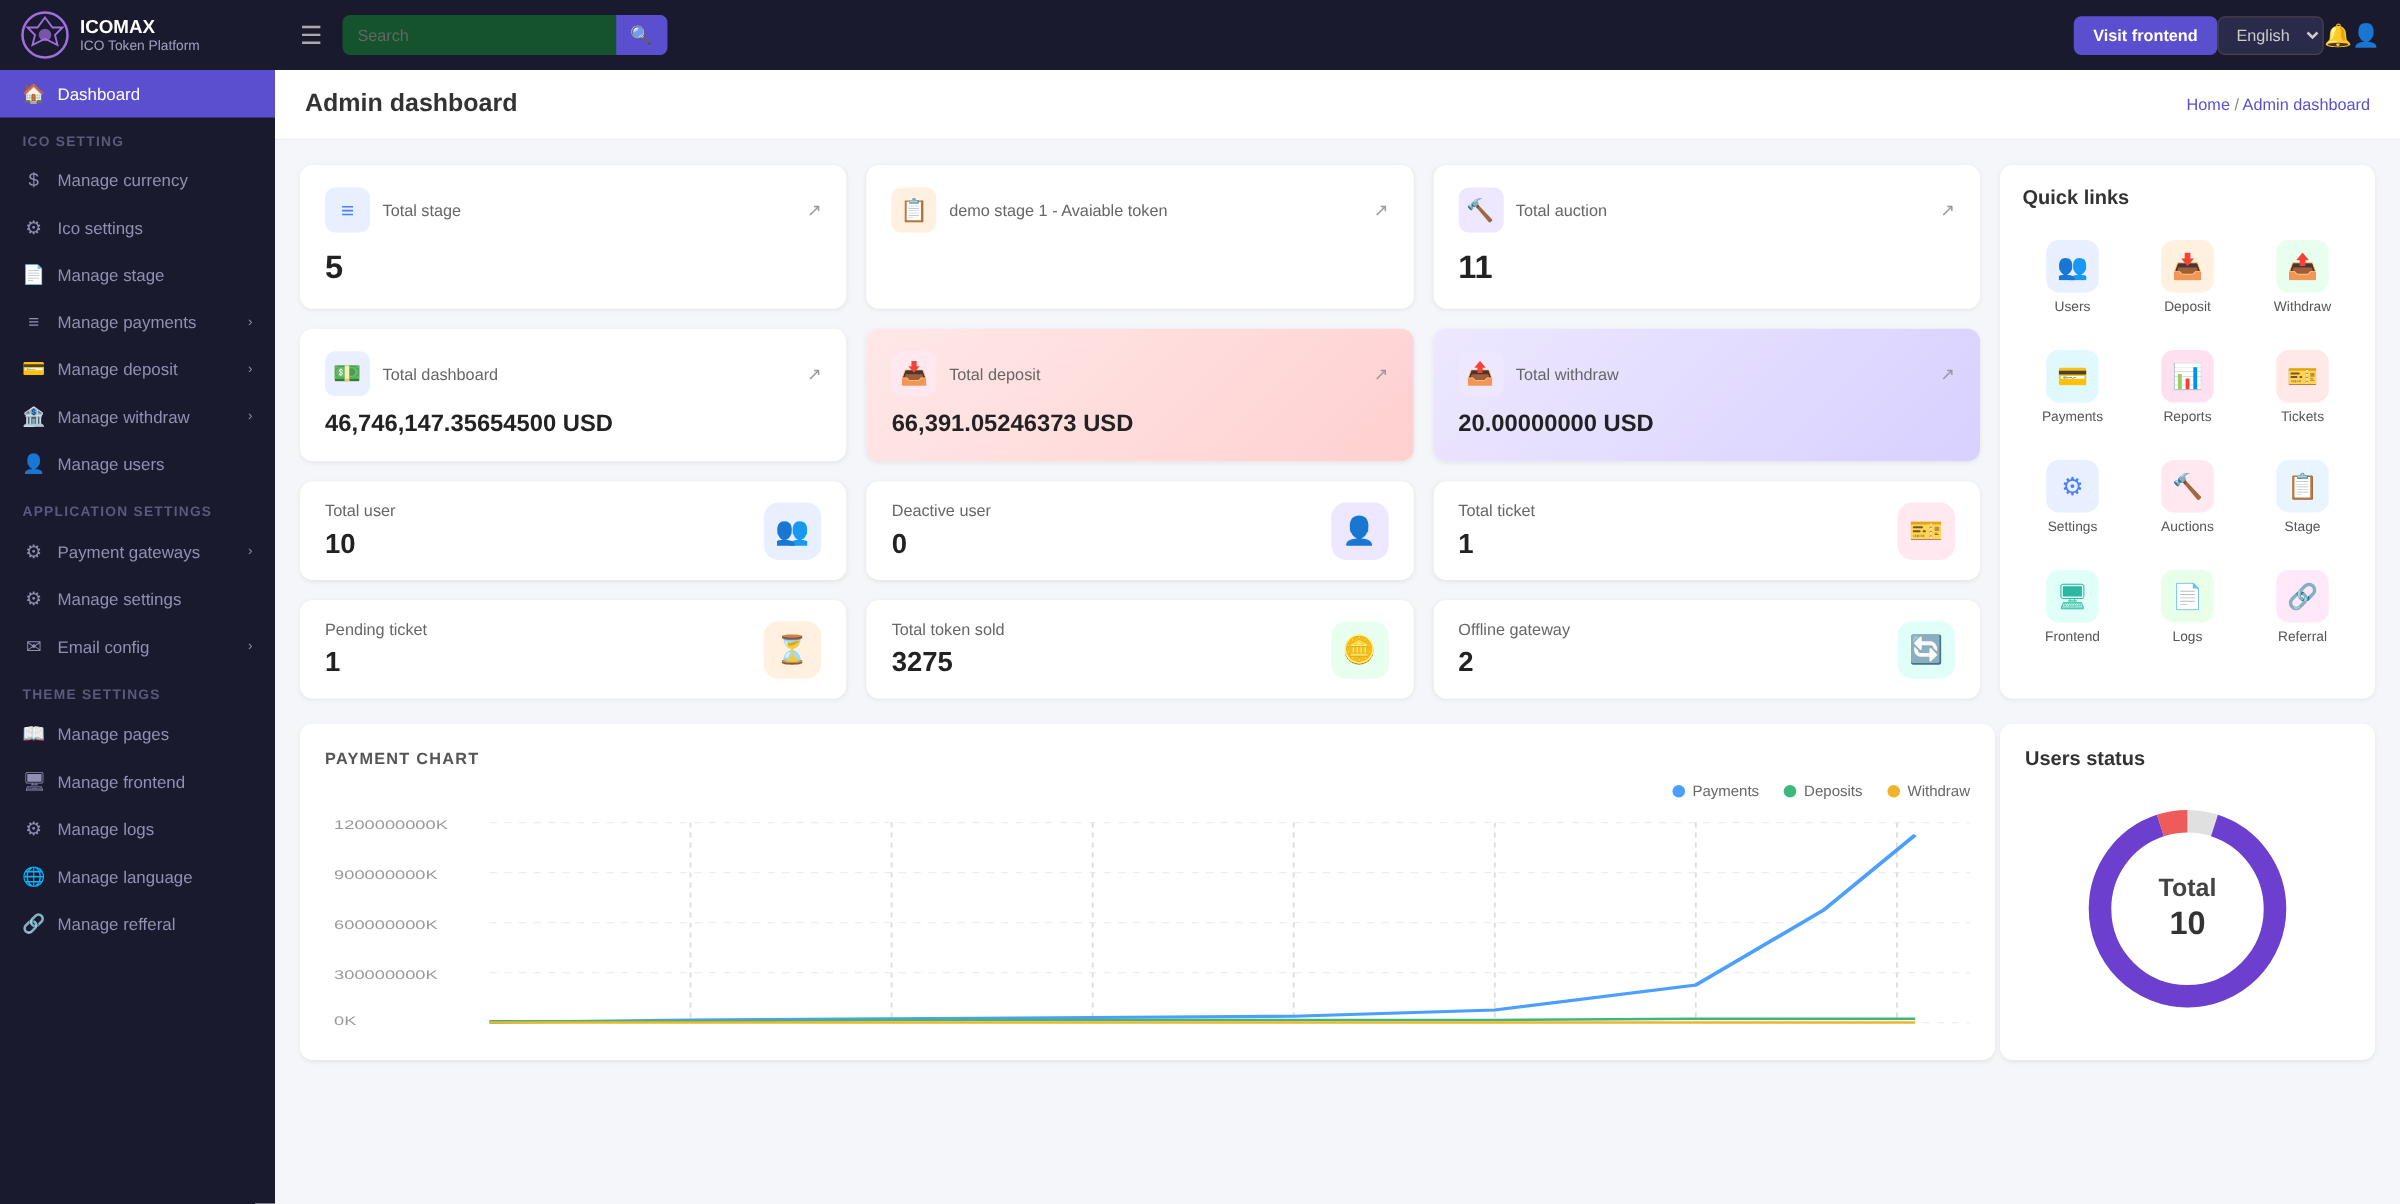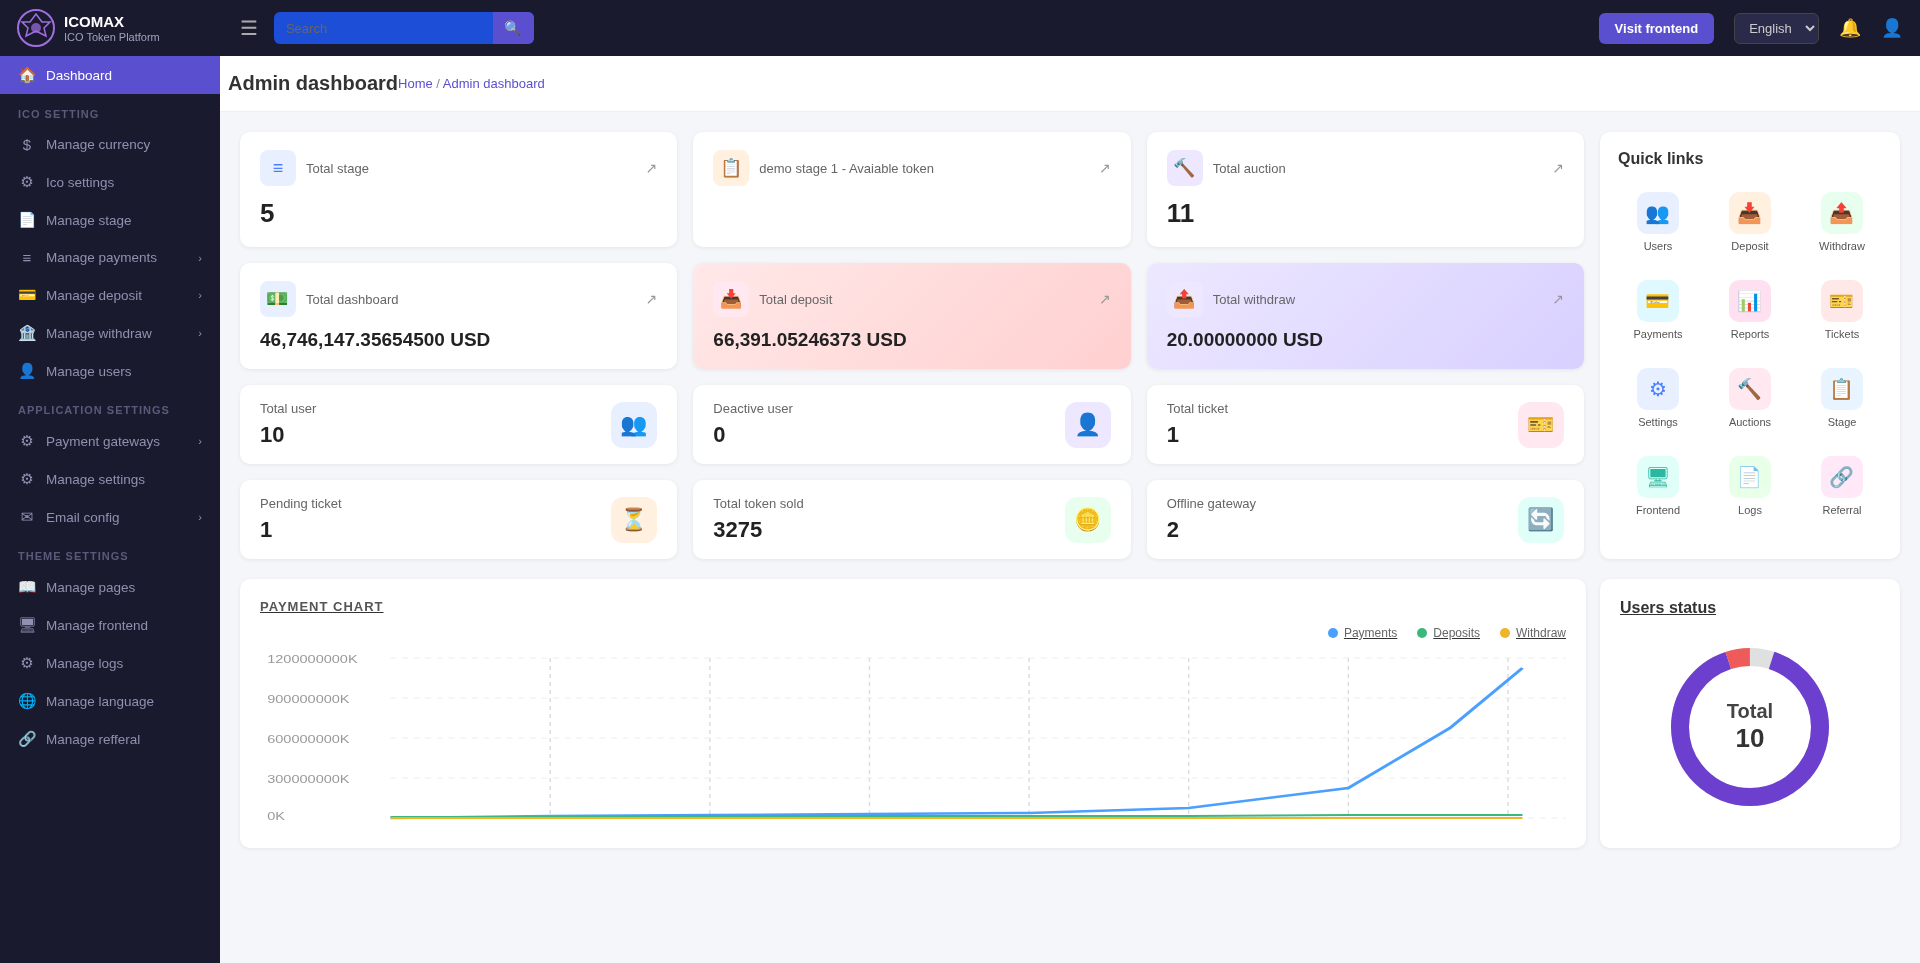--- a/index.html
+++ b/index.html
@@ -18,21 +18,21 @@
     }
     .navbar-logo { display: flex; align-items: center; gap: 8px; width: 200px; }
     .logo-icon { width: 40px; height: 40px; }
     .logo-text { color: white; font-size: 15px; font-weight: 700; line-height: 1.2; }
     .logo-sub { color: #a0a0c0; font-size: 11px; font-weight: 400; }
     .navbar-hamburger { color: #aaa; cursor: pointer; font-size: 20px; margin-left: 8px; }
     .navbar-search {
       flex: 0 0 260px;
       display: flex;
       align-items: center;
-      background: #1d4ed8;
+      background: #14532d;
       border-radius: 6px;
       overflow: hidden;
     }
     .navbar-search input {
       background: transparent;
       border: none;
       color: #ccc;
       padding: 8px 12px;
       flex: 1;
       font-size: 13px;
@@ -40,21 +40,21 @@
     }
     .navbar-search input::placeholder { color: #666; }
     .navbar-search button {
       background: #5a4fcf;
       border: none;
       color: white;
       padding: 8px 12px;
       cursor: pointer;
       font-size: 14px;
     }
-    .navbar-right { margin-left: auto; display: flex; align-items: center; gap: 20px; }
+    .navbar-right { margin-left: auto; display: flex; align-items: center; gap: 0; }
     .btn-visit-frontend {
       background: #5a4fcf;
       color: white;
       border: none;
       padding: 8px 16px;
       border-radius: 6px;
       cursor: pointer;
       font-size: 13px;
       font-weight: 600;
     }
@@ -106,23 +106,24 @@
       text-transform: uppercase;
     }
 
     
     .main-content { flex: 1; overflow-y: auto; padding: 0; }
     .main-content::-webkit-scrollbar { width: 6px; }
     .main-content::-webkit-scrollbar-thumb { background: #ccc; border-radius: 3px; }
 
     .main-header {
       background: white;
-      padding: 16px 8px;
+      padding: 16px 24px;
       display: flex;
       align-items: center;
+      justify-content: space-between;
       border-bottom: 1px solid #eee;
     }
     .main-title { font-size: 20px; font-weight: 700; color: #333; }
     .breadcrumb { font-size: 13px; color: #888; }
     .breadcrumb a { color: #5a4fcf; text-decoration: none; }
 
     .dashboard-grid {
       padding: 20px;
       display: grid;
       grid-template-columns: 1fr 1fr 1fr 300px;
@@ -196,22 +197,21 @@
       display: flex; align-items: center; justify-content: center;
       font-size: 20px;
     }
     .quick-link-label { font-size: 11px; color: #555; text-align: center; font-weight: 500; }
 
     
     .bottom-section {
       padding: 0 20px 20px;
       display: grid;
       grid-template-columns: 1fr 300px;
-      gap: 14px;
-      text-decoration: underline;
+      gap: 4px;
     }
 
     .chart-card {
       background: white;
       border-radius: 10px;
       padding: 20px;
       box-shadow: 0 1px 4px rgba(0,0,0,0.07);
     }
     .chart-title { font-size: 13px; font-weight: 700; color: #555; letter-spacing: 1px; text-transform: uppercase; margin-bottom: 12px; }
     .chart-legend { display: flex; gap: 20px; justify-content: flex-end; margin-bottom: 8px; }

